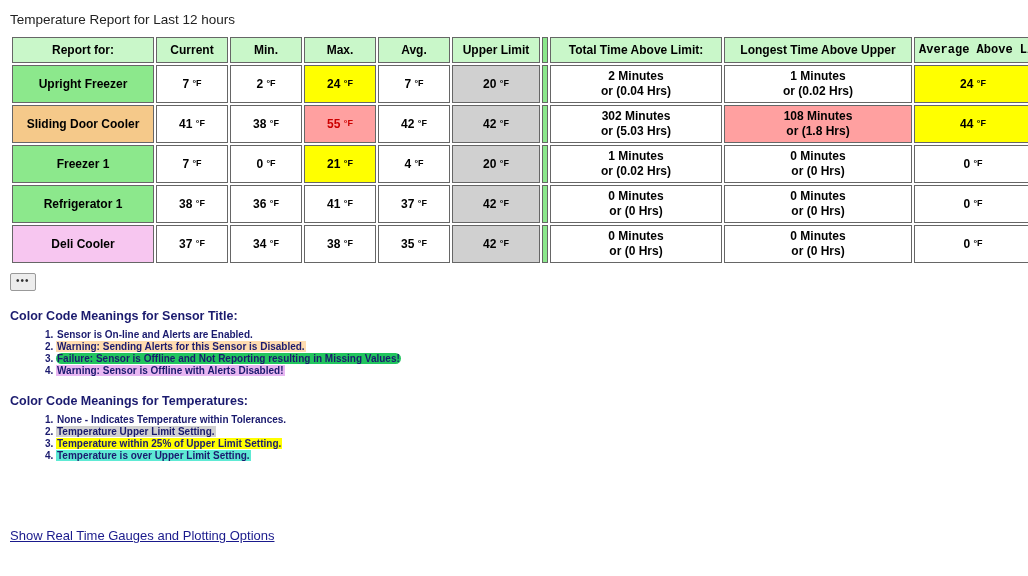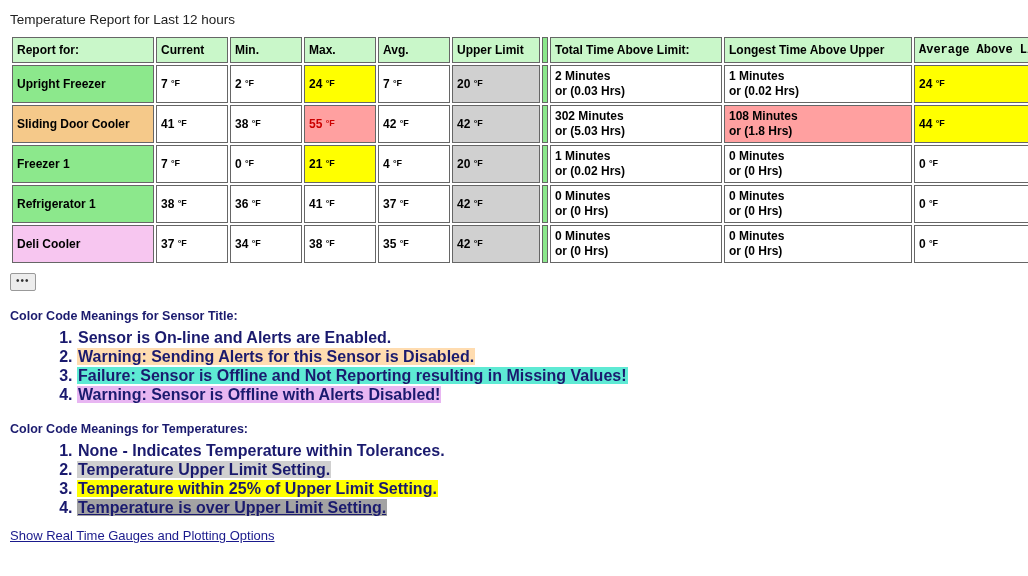--- a/index.html
+++ b/index.html
@@ -26,21 +26,21 @@
   table.report {
     border-collapse: separate;
     border-spacing: 2px;
     font-size: 12px;
     width: 1010px;
     table-layout: fixed;
   }
   table.report td, table.report th {
     border: 1px solid #666;
     padding: 3px 4px;
-    text-align: left;
+    text-align: center;
     vertical-align: middle;
     background: #ffffff;
     font-weight: bold;
     height: 26px;
     box-sizing: border-box;
   }
   table.report th {
     background: #c9f7c9;
     font-size: 12px;
     white-space: nowrap;
@@ -89,36 +89,36 @@
   }
 
   .legend-section {
     margin: 18px 0 0 10px;
     font-size: 12.5px;
     font-weight: bold;
     color: #1a1a6e;
   }
   ol.legend-list {
     margin: 6px 0 0 0;
-    padding-left: 77px;
-    font-size: 16px;
+    padding-left: 56px;
+    font-size: 10px;
     color: #1a1a6e;
     font-weight: bold;
   }
   ol.legend-list li {
     margin: 1px 0;
   }
   ol.legend-list li span.hl {
     padding: 0 1px;
   }
   .hl-peach  { background: #ffdcb0; }
-  .hl-pink   { background: #5eead4; }
+  .hl-pink   { background: #22c55e; border-radius: 6px; }
   .hl-violet { background: #e8b6f2; }
   .hl-yellow { background: #ffff00; }
-  .hl-salmon { background: #a3a3a3; text-decoration: underline; }
+  .hl-salmon { background: #5eead4; }
   .hl-grey   { background: #d0d0d0; }
   .hl-none   { background: transparent; }
 
   .bottom-link {
     position: absolute;
     left: 10px;
     top: 528px;
     font-size: 13px;
     color: #1a1a8c;
     text-decoration: underline;
@@ -150,21 +150,21 @@
     </thead>
     <tbody>
         <tr>
           <td class="name-col bg-green">Upright Freezer</td>
           <td class="bg-white">7 <span class="deg">°F</span></td>
           <td class="bg-white">2 <span class="deg">°F</span></td>
           <td class="bg-yellow">24 <span class="deg">°F</span></td>
           <td class="bg-white">7 <span class="deg">°F</span></td>
           <td class="bg-grey">20 <span class="deg">°F</span></td>
           <td class="col-spacer"></td>
-          <td class="two-line bg-white"><span>2 Minutes</span><span class="l2">or (0.03 Hrs)</span></td>
+          <td class="two-line bg-white"><span>2 Minutes</span><span class="l2">or (0.04 Hrs)</span></td>
           <td class="two-line bg-white"><span>1 Minutes</span><span class="l2">or (0.02 Hrs)</span></td>
           <td class="bg-yellow">24 <span class="deg">°F</span></td>
         </tr>
         <tr>
           <td class="name-col bg-orange">Sliding Door Cooler</td>
           <td class="bg-white">41 <span class="deg">°F</span></td>
           <td class="bg-white">38 <span class="deg">°F</span></td>
           <td class="bg-salmon txt-red">55 <span class="deg">°F</span></td>
           <td class="bg-white">42 <span class="deg">°F</span></td>
           <td class="bg-grey">42 <span class="deg">°F</span></td>

